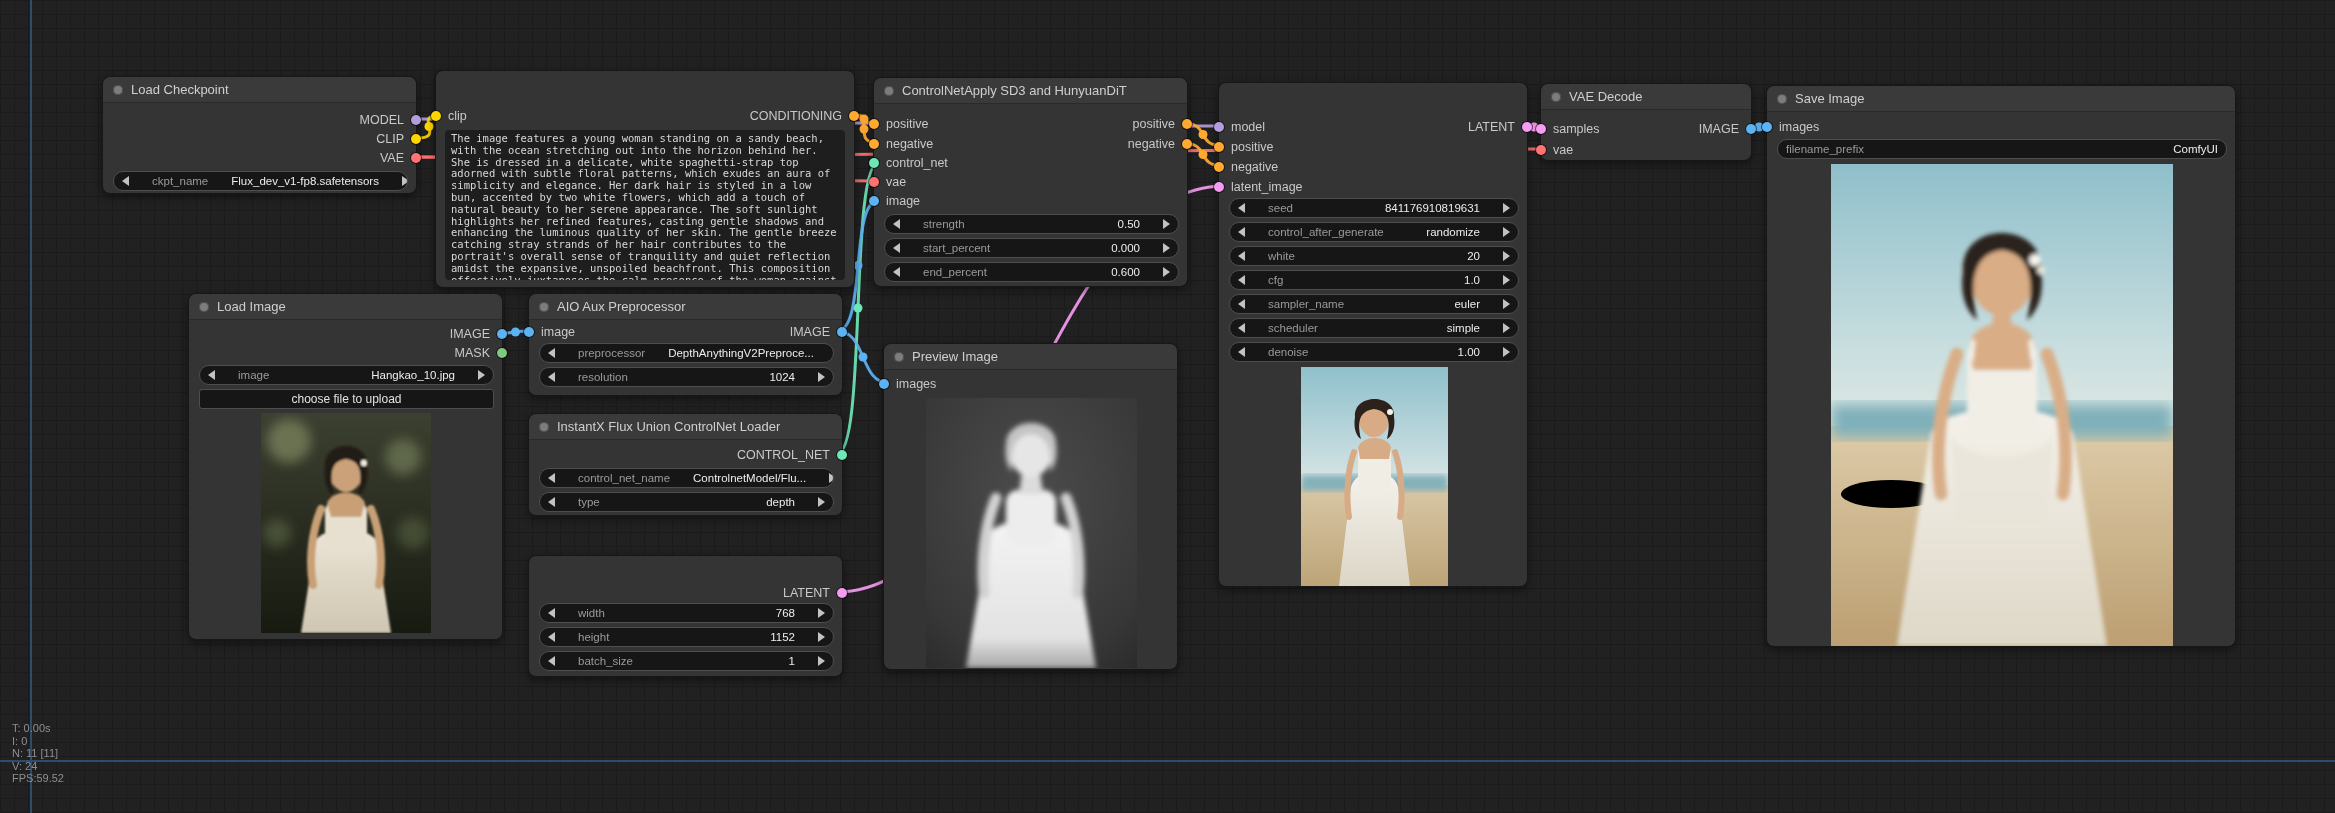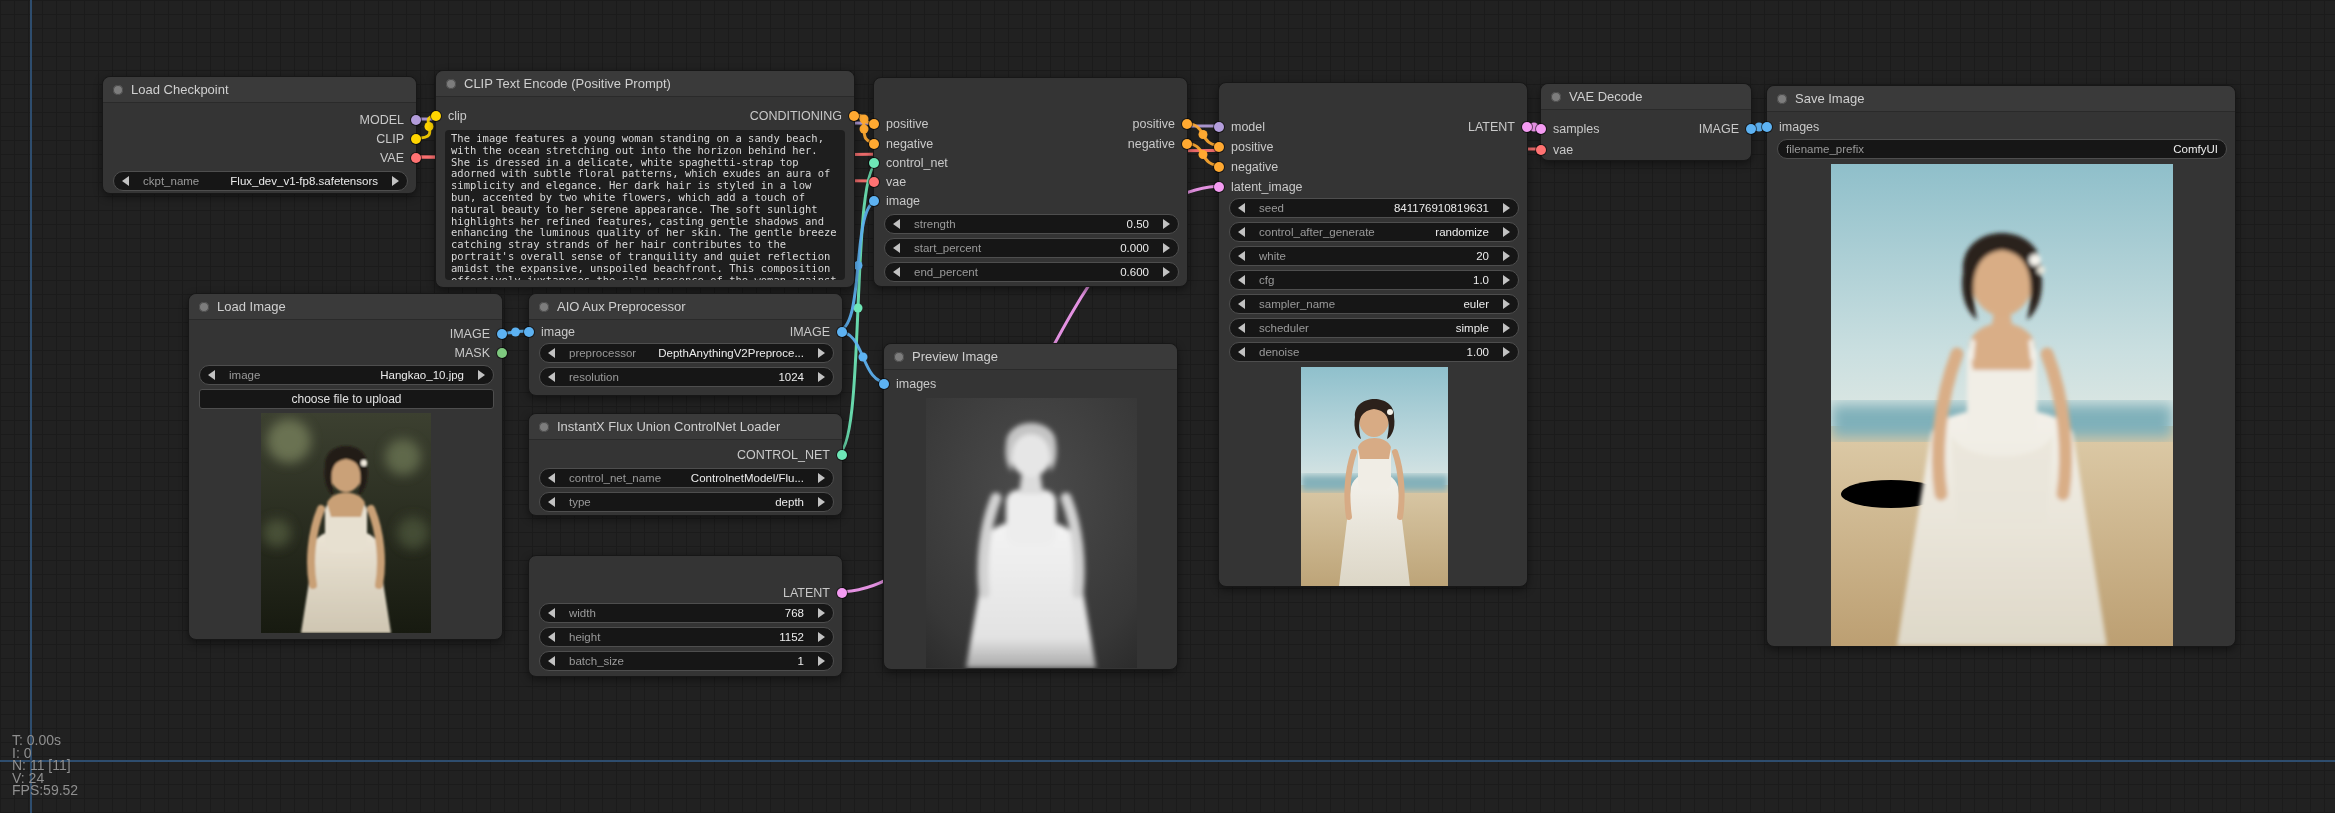--- a/index.html
+++ b/index.html
@@ -34,21 +34,21 @@
 
   .port { position:absolute; height:14px; display:flex; align-items:center; gap:7px; }
   .port.in  { left:-5px; }
   .port.out { right:-5px; flex-direction:row-reverse; }
   .pdot { width:10px; height:10px; border-radius:50%; background:#888; box-shadow:0 0 0 1px rgba(0,0,0,.55); flex:none; }
   .plabel { font-size:12.5px; color:#c9c9c9; white-space:nowrap; }
 
   .widget {
     position:absolute; height:20px;
     background:#161616; border:1px solid #4e4e4e;
-    display:flex; align-items:center; gap:14px;
+    display:flex; align-items:center; gap:23px;
     padding:0 8px; font-size:11.5px; white-space:nowrap; overflow:hidden;text-align:right;
   }
   .pill { border-radius:10px; }
   .btn  { border-radius:3px; justify-content:center; color:#e2e2e2; font-size:12px; }
   .wlabel { color:#9a9a9a; }
   .wvalue { margin-left:auto; color:#ececec; }
   .arr-l { width:0; height:0; border-top:5px solid transparent; border-bottom:5px solid transparent; border-right:7px solid #c2c2c2; flex:none; }
   .arr-r { width:0; height:0; border-top:5px solid transparent; border-bottom:5px solid transparent; border-left:7px solid #c2c2c2; flex:none; }
 
   .promptbox {
@@ -56,21 +56,21 @@
     background:#1e1e1e; border-radius:4px; padding:3px 6px;
     font-family:"DejaVu Sans Mono", monospace;
     font-size:10.5px; line-height:11.8px; color:#d8d8d8;
     overflow:hidden; white-space:pre-wrap;
   }
   .nimg { position:absolute; overflow:hidden; }
   .nimg svg { display:block; }
 
   .stats {
     position:absolute; left:12px; top:722px; z-index:3;
-    font-size:14px; line-height:12.6px; color:#8f8f8f;margin-top:12px;
+    font-size:11px; line-height:12.6px; color:#8f8f8f;
   }
 </style>
 </head>
 <body>
 
 <div class="guide-v"></div>
 <div class="guide-h"></div>
 
 <svg id="links" width="2335" height="813">
     <path d="M 417 119 C 780.1500000000001 119, 860.8499999999999 126, 1224 126" stroke="#b39ddb" stroke-width="3" fill="none" stroke-linecap="round" opacity="0.92"></path>
@@ -124,36 +124,36 @@
   </div>
   <div class="widget pill" style="top:94px;left:10px;width:295px">
     <span class="arr-l"></span>
     <span class="wlabel">ckpt_name</span>
     <span class="wvalue">Flux_dev_v1-fp8.safetensors</span>
     <span class="arr-r"></span>
   </div>
 </div>
 
 <div class="node" style="left:435px;top:70px;width:420px;height:218px">
-  <div class="ntitle">
-    <span class="ndot"></span>
-    <span class="ntext">CLIP Text Encode (Positive Prompt)</span>
-  </div>
   <div class="port in" style="top:38px">
     <span class="pdot" style="background: rgb(255, 213, 0);"></span>
     <span class="plabel">clip</span>
   </div>
   <div class="port out" style="top:38px">
     <span class="pdot" style="background: rgb(255, 169, 49);"></span>
     <span class="plabel">CONDITIONING</span>
   </div>
   <div class="promptbox">The image features a young woman standing on a sandy beach, with the ocean stretching out into the horizon behind her. She is dressed in a delicate, white spaghetti-strap top adorned with subtle floral patterns, which exudes an aura of simplicity and elegance. Her dark hair is styled in a low bun, accented by two white flowers, which add a touch of natural beauty to her serene appearance. The soft sunlight highlights her refined features, casting gentle shadows and enhancing the luminous quality of her skin. The gentle breeze catching stray strands of her hair contributes to the portrait's overall sense of tranquility and quiet reflection amidst the expansive, unspoiled beachfront. This composition effectively juxtaposes the calm presence of the woman against the vast, dynamic backdrop of the sea and sand.</div>
 </div>
 
 <div class="node" style="left:873px;top:77px;width:315px;height:210px">
+  <div class="ntitle">
+    <span class="ndot"></span>
+    <span class="ntext">ControlNetApply SD3 and HunyuanDiT</span>
+  </div>
   <div class="port in" style="top:39px">
     <span class="pdot" style="background: rgb(255, 169, 49);"></span>
     <span class="plabel">positive</span>
   </div>
   <div class="port in" style="top:59px">
     <span class="pdot" style="background: rgb(255, 169, 49);"></span>
     <span class="plabel">negative</span>
   </div>
   <div class="port in" style="top:78px">
     <span class="pdot" style="background: rgb(110, 231, 183);"></span>

